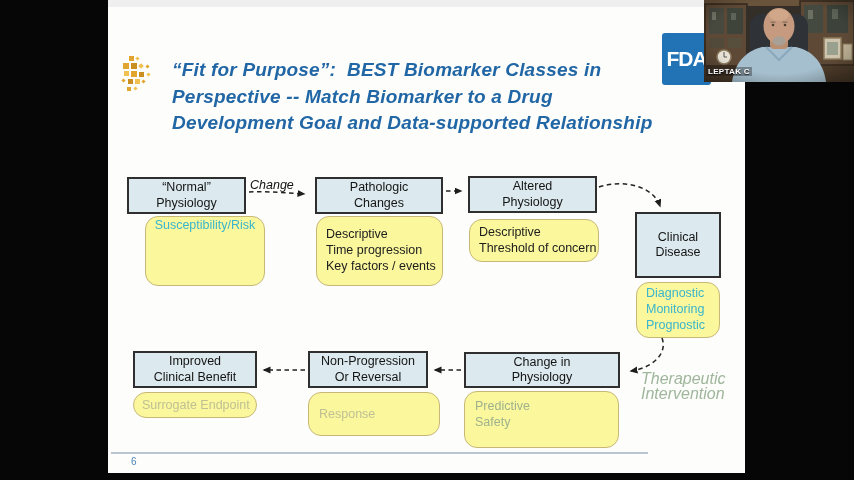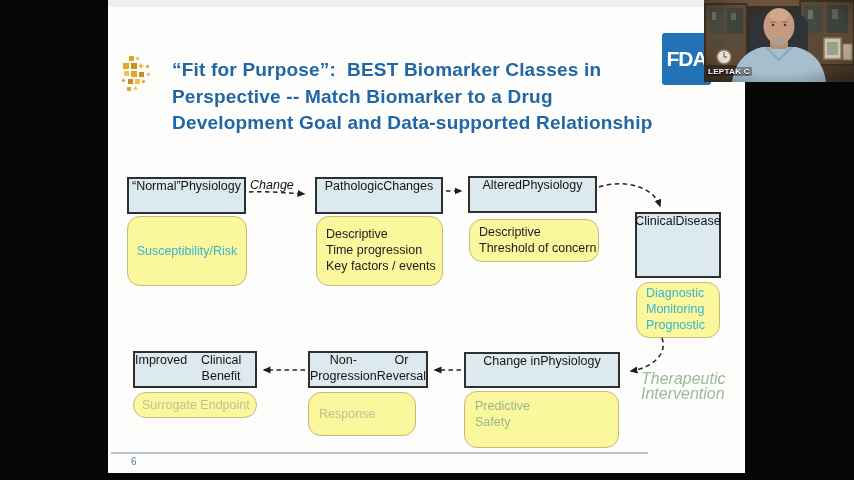--- a/index.html
+++ b/index.html
@@ -4,34 +4,34 @@
 <style>
   html,body{margin:0;padding:0;background:#000;}
   .stage{position:relative;width:854px;height:480px;background:#060606;overflow:hidden;
          font-family:"Liberation Sans",sans-serif;}
   .abs{position:absolute;}
 
   .slide-bg{left:108px;top:0;width:637px;height:473px;background:#fdfdfc;}
   .top-strip{left:108px;top:0;width:637px;height:7px;background:#efefef;}
 
   .slide-title{left:172px;top:57px;width:545px;font-weight:bold;font-size:19px;
-               line-height:26.5px;color:var(--title-blue);letter-spacing:.2px;}
+               line-height:26.5px;color:var(--title-blue);letter-spacing:.2px;font-style:italic;}
   .title-line{white-space:pre;}
 
   .fda-logo{left:662px;top:33px;width:49px;height:52px;background:var(--fda-blue);
             border-radius:3px;display:flex;align-items:center;justify-content:center;
             color:#fff;font-weight:bold;font-size:21px;letter-spacing:-1px;}
 
   .bbox{background:var(--box-fill);border:2px solid var(--box-border);box-sizing:border-box;
-        display:flex;flex-direction:row;justify-content:center;text-align:center;
+        display:flex;flex-direction:column;justify-content:center;text-align:center;
         font-size:12.5px;line-height:15.5px;color:#141414;}
   .ybox{background:var(--note-fill);border:1.6px solid var(--note-border);border-radius:13px;
         box-sizing:border-box;font-size:12.5px;line-height:16px;color:#1c1c1c;}
   .bl{display:block;}
-  .center-note{display:flex;align-items:center;justify-content:center;text-align:center;}
+  .center-note{display:flex;justify-content:center;text-align:center;margin-left:18px;}
   .cyan{color:var(--cyan-text);}
   .tan{color:var(--muted-tan);}
   .grn{color:var(--muted-green);}
 
   .change-label{left:250px;top:178px;font-style:italic;font-size:12.5px;color:#111;}
   .therapeutic{left:641px;top:371px;font-style:italic;font-size:16px;line-height:15px;
                color:var(--muted-sage);}
 
   .arrows{left:0;top:0;pointer-events:none;}
 
@@ -128,21 +128,21 @@
     <span class="bl">Threshold of concern</span>
   </div>
   <div class="abs ybox cyan z3" style="left:636px;top:282px;width:84px;height:56px;padding:2px 0 0 9px;">
     <span class="bl">Diagnostic</span>
     <span class="bl">Monitoring</span>
     <span class="bl">Prognostic</span>
   </div>
   <div class="abs ybox tan z3" style="left:133px;top:392px;width:124px;height:26px;padding:4px 0 0 8px;">
     <span class="bl">Surrogate Endpoint</span>
   </div>
-  <div class="abs ybox tan z3" style="left:308px;top:392px;width:108px;height:44px;padding:13px 0 0 10px;">
+  <div class="abs ybox tan z3" style="left:308px;top:392px;width:132px;height:44px;padding:13px 0 0 10px;">
     <span class="bl">Response</span>
   </div>
   <div class="abs ybox grn z3" style="left:464px;top:391px;width:155px;height:57px;padding:6px 0 0 10px;">
     <span class="bl">Predictive</span>
     <span class="bl">Safety</span>
   </div>
 
   <div class="abs change-label z3">Change</div>
   <div class="abs therapeutic z3">
     <span class="bl">Therapeutic</span>

